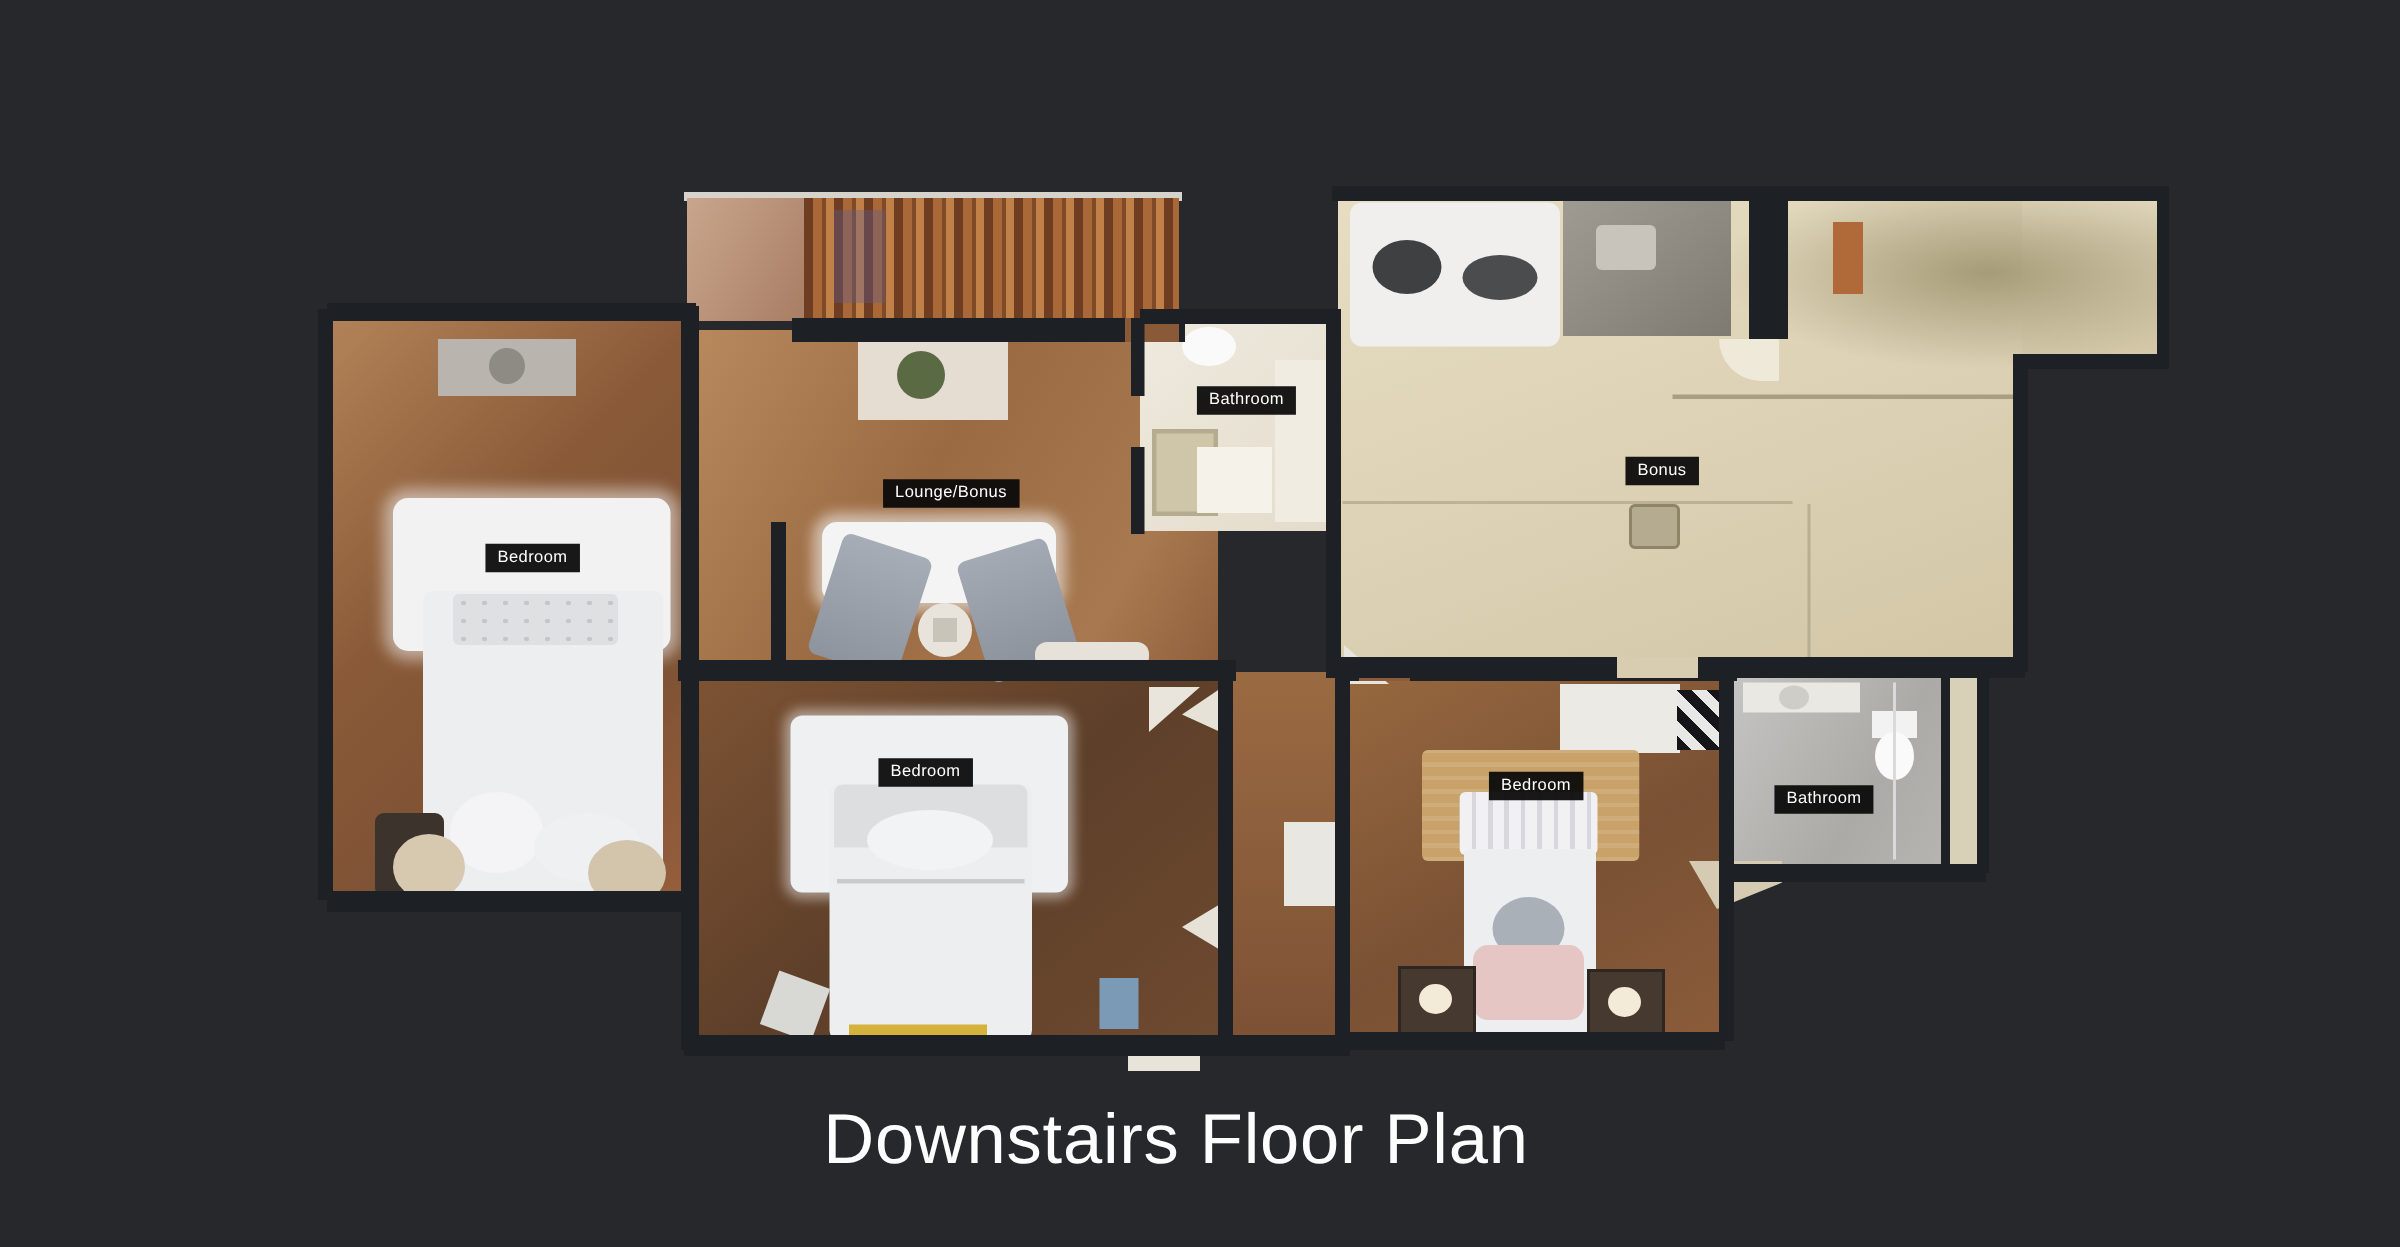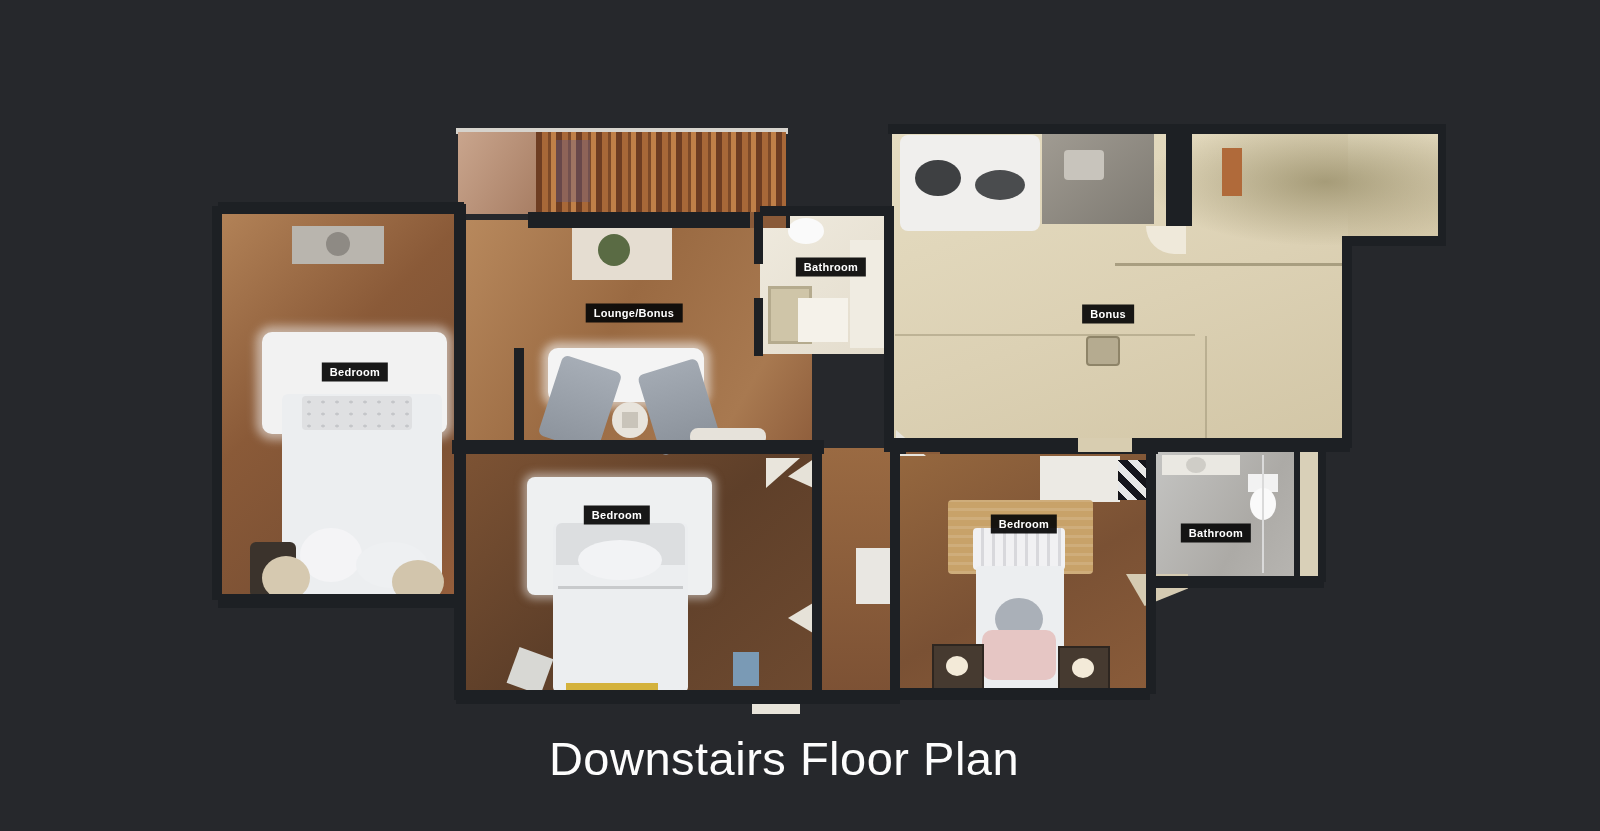--- a/index.html
+++ b/index.html
@@ -3,21 +3,21 @@
 <meta charset="utf-8">
 <style>
   html,body{margin:0;padding:0;background:#26282c;width:1600px;height:831px;overflow:hidden;
     font-family:"Liberation Sans",sans-serif;}
   .stage{position:absolute;left:0;top:0;width:1600px;height:831px;}
   .abs{position:absolute;}
   .room{position:absolute;}
   .wall{position:absolute;background:#1d2024;}
   .crack{position:absolute;background:#9b9173;opacity:.8;}
   .lbl{position:absolute;transform:translate(-50%,-50%);background:rgba(8,8,8,.93);
-       color:#fff;font-weight:bold;font-size:11px;line-height:1;padding:4px 8px;
+       color:#fff;font-weight:normal;font-size:11px;line-height:1;padding:4px 8px;
        letter-spacing:.3px;white-space:nowrap;z-index:40;}
   .white{background:#eceef0;}
   .soft{border-radius:10px;}
   #title{position:absolute;left:784px;top:731px;transform:translateX(-50%);
        color:#fdfdfd;font-size:47px;letter-spacing:.5px;white-space:nowrap;z-index:50;}
   
   .wood-left{background:linear-gradient(135deg,#b28257,#8a5a38 40%,#7c5134 70%,#975f3c);}
   .wood-lounge{background:linear-gradient(120deg,#b98a5e,#9a6a42 45%,#a87950 80%,#8f5e3c);}
   .wood-mid{background:linear-gradient(140deg,#7d5334,#5e3f29 50%,#6e4a30);}
   .wood-right{background:linear-gradient(150deg,#96683f,#7a5134 55%,#8a5c3a);}
@@ -148,21 +148,21 @@
   <div class="wall" style="left:884px;top:206px;width:10px;height:246px;"></div>
   <div class="wall" style="left:888px;top:124px;width:558px;height:10px;"></div>
   <div class="wall" style="left:1438px;top:124px;width:8px;height:120px;"></div>
   <div class="wall" style="left:1348px;top:236px;width:98px;height:10px;"></div>
   <div class="wall" style="left:1342px;top:236px;width:10px;height:212px;"></div>
   <div class="wall" style="left:888px;top:438px;width:462px;height:14px;"></div>
   <div class="abs" style="left:1078px;top:438px;width:54px;height:14px;background:#d8cdb0;"></div>
   <div class="wall" style="left:1166px;top:130px;width:26px;height:96px;"></div>
 
   <div class="lbl" style="left:355px;top:372px;">Bedroom</div>
-  <div class="lbl" style="left:634px;top:313px;">Lounge/Bonus</div>
+  <div class="lbl" style="left:634px;top:329px;">Lounge/Bonus</div>
   <div class="lbl" style="left:831px;top:267px;">Bathroom</div>
   <div class="lbl" style="left:1108px;top:314px;">Bonus</div>
   <div class="lbl" style="left:617px;top:515px;">Bedroom</div>
   <div class="lbl" style="left:1024px;top:524px;">Bedroom</div>
   <div class="lbl" style="left:1216px;top:533px;">Bathroom</div>
 
 </div>
 
 <div id="title">Downstairs Floor Plan</div>
 

